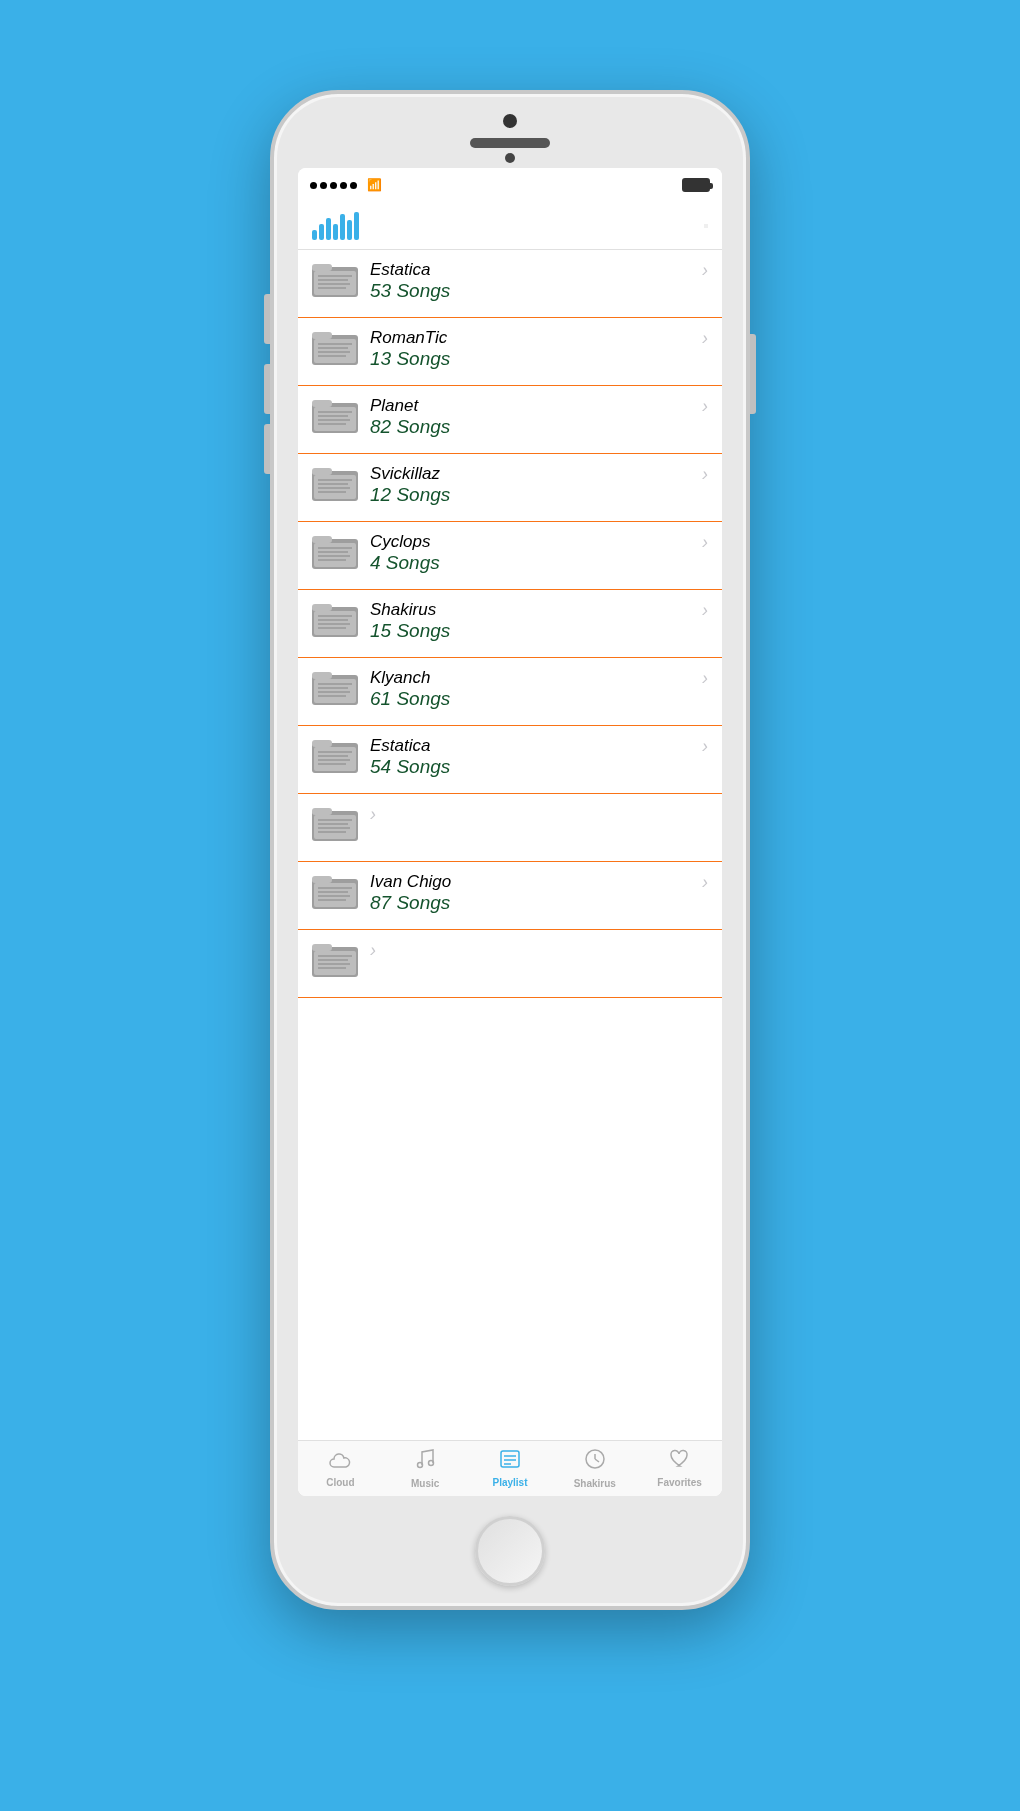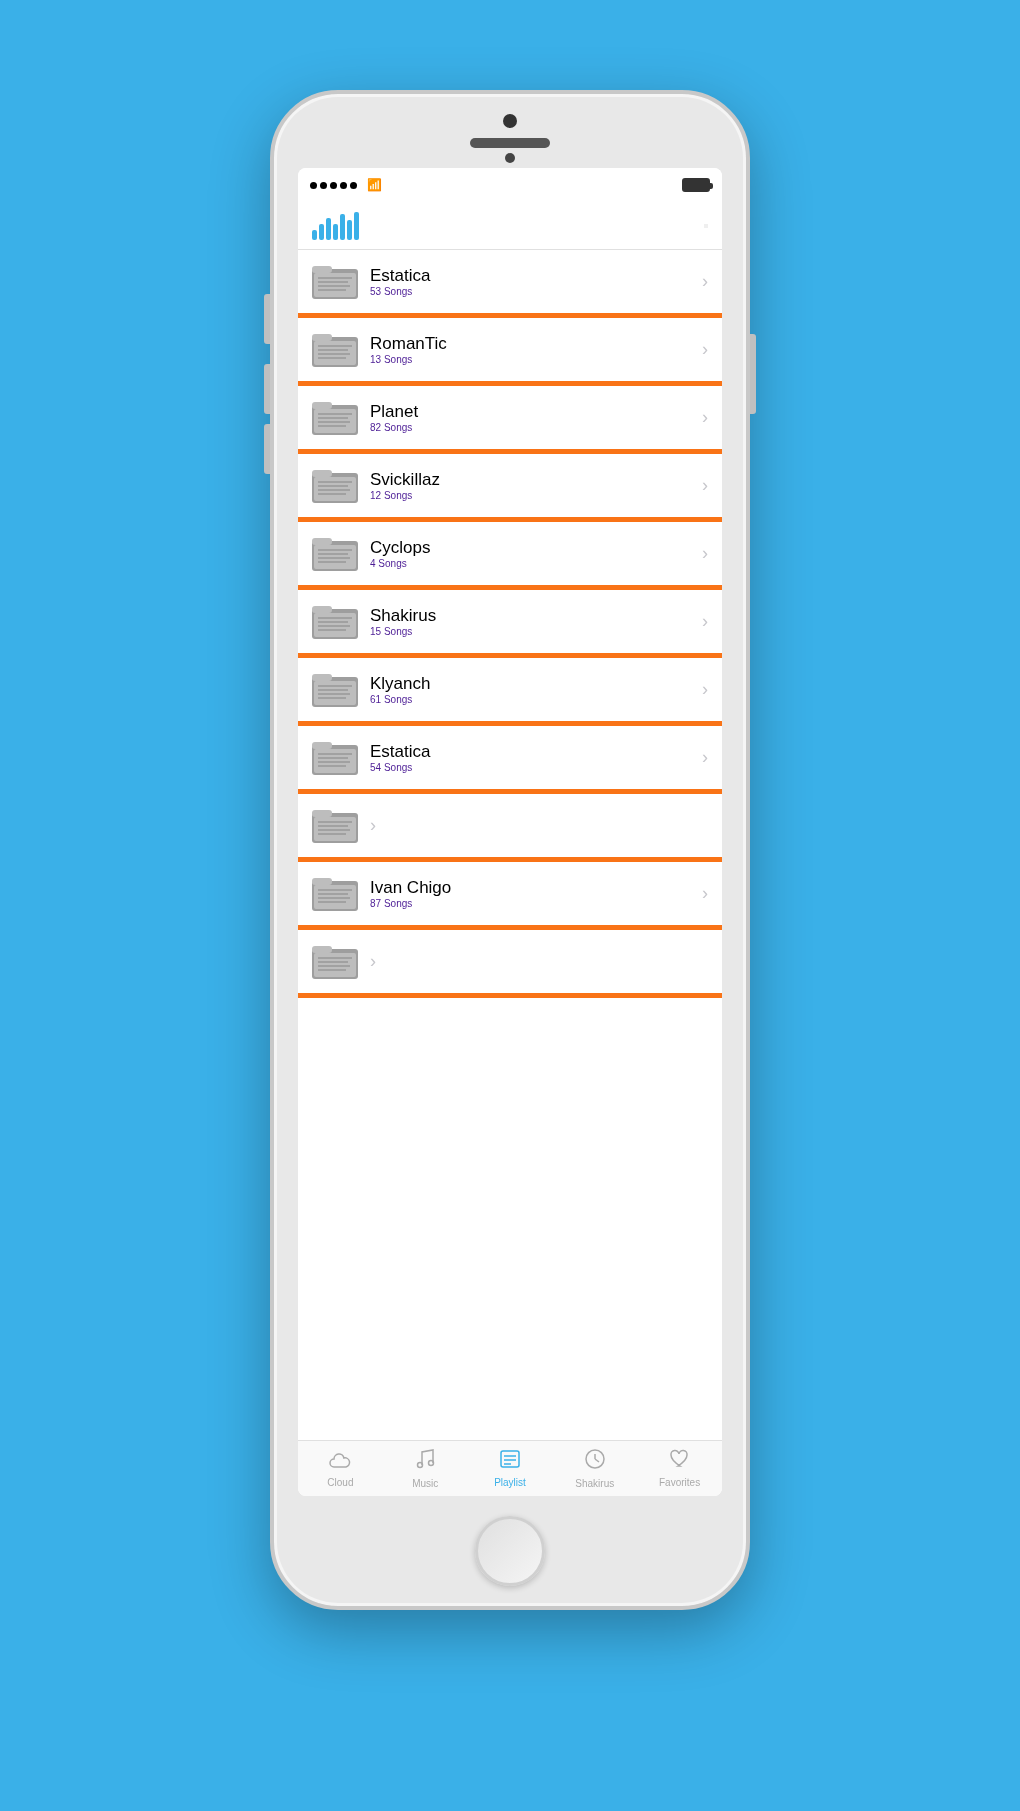--- a/index.html
+++ b/index.html
@@ -208,24 +208,25 @@
     }
 
     
     .playlist-list {
       flex: 1;
       overflow-y: auto;
       background: white;
     }
     .playlist-item {
       display: flex;
-      align-items: center;
+      align-items: flex-start;
       padding: 10px 14px;
-      border-bottom: 5px solid #f97316;
+      border-bottom: 1px solid #f97316;
       height: 68px;
+      font-style: italic;
     }
     .folder-icon {
       width: 46px;
       height: 40px;
       flex-shrink: 0;
       margin-right: 12px;
       position: relative;
     }
     .folder-icon svg {
       width: 46px;
@@ -233,22 +234,22 @@
     }
     .item-info {
       flex: 1;
     }
     .item-name {
       font-size: 17px;
       font-weight: 400;
       color: #000;
     }
     .item-count {
-      font-size: 10px;
-      color: #4c1d95;
+      font-size: 19px;
+      color: #14532d;
     }
     .chevron {
       color: #c7c7cc;
       font-size: 18px;
       font-weight: 300;
     }
 
     
     .tab-bar {
       background: #f9f9f9;
@@ -258,20 +259,21 @@
       align-items: center;
       justify-content: space-around;
       flex-shrink: 0;
     }
     .tab-item {
       display: flex;
       flex-direction: column;
       align-items: center;
       gap: 2px;
       flex: 1;
+      font-weight: bold;
     }
     .tab-icon {
       font-size: 22px;
       color: #aaa;
     }
     .tab-icon.active {
       color: #3ab0e8;
     }
     .tab-label {
       font-size: 10px;

